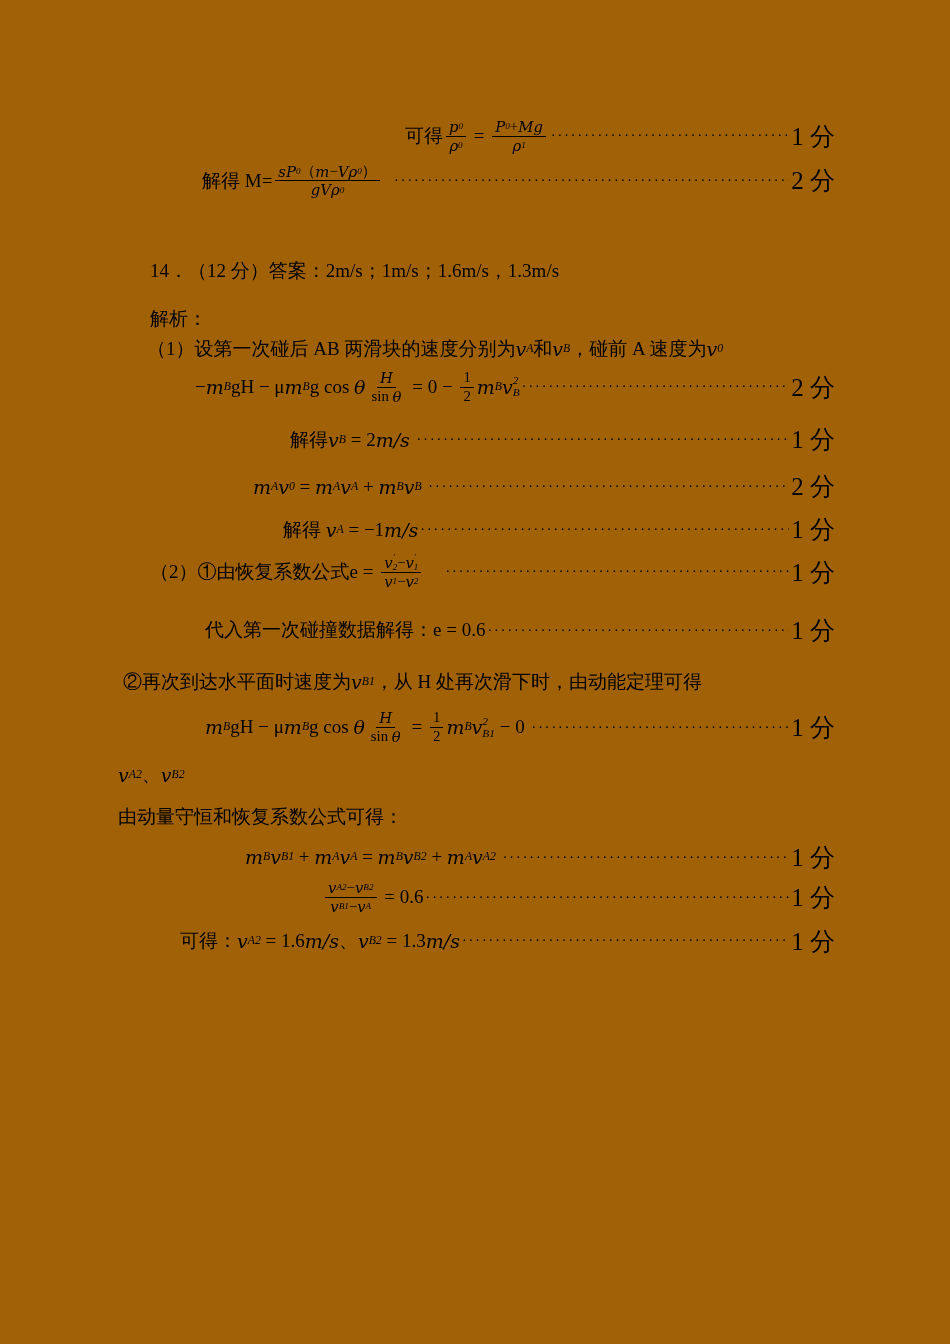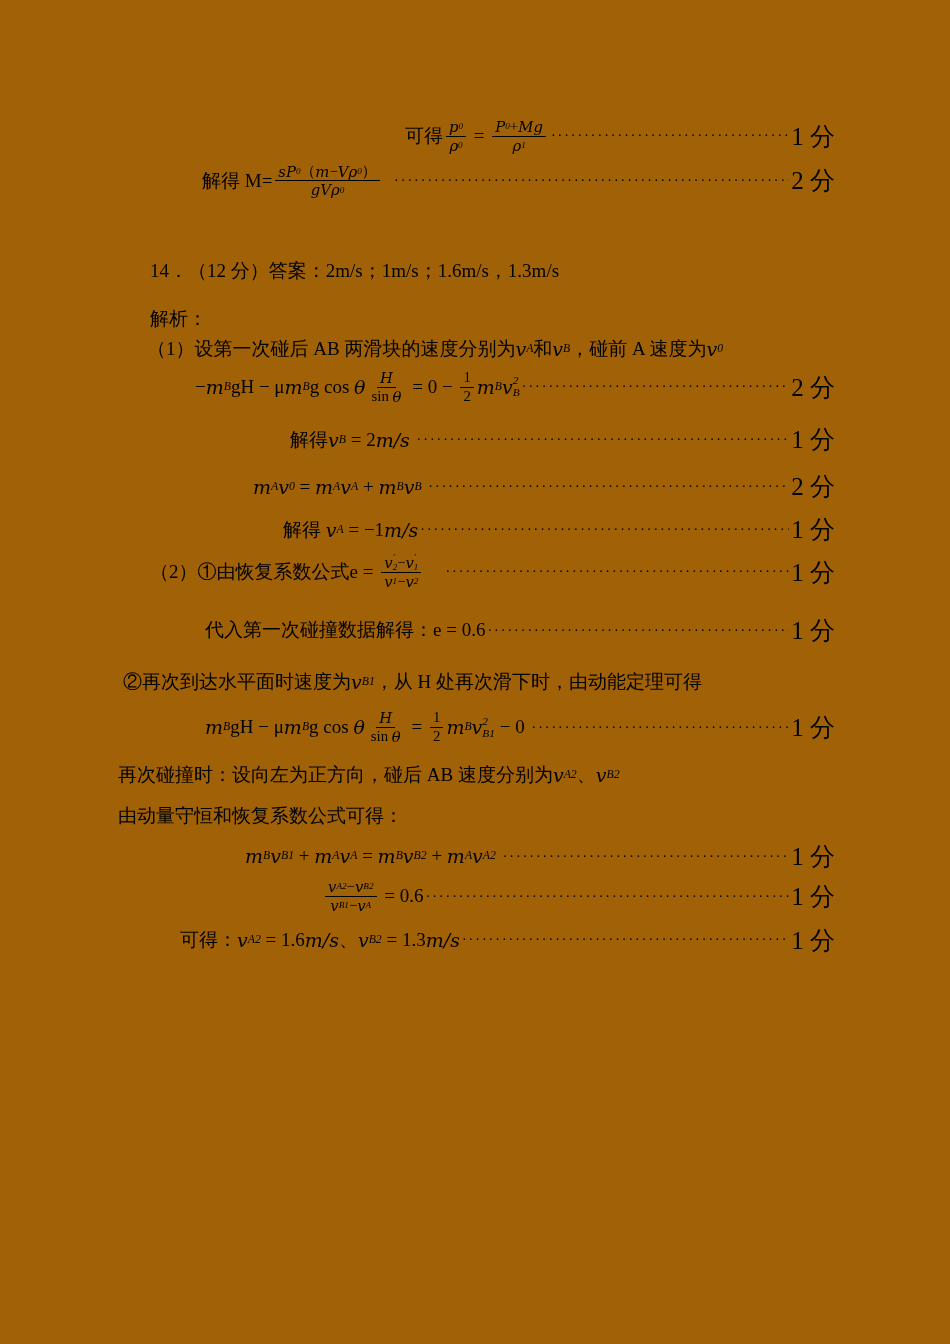--- a/index.html
+++ b/index.html
@@ -41,19 +41,19 @@
       <div class="line text" style="margin-top: 21px; margin-left: 35px;"><span class="fml"><span class="tx">解析：</span></span></div>
       <div class="line text" style="margin-top: 4px; margin-left: 32px;"><span class="fml"><span class="tx">（1）设第一次碰后 AB 两滑块的速度分别为</span><span class="it">v</span><span class="sb">A</span><span class="tx">和</span><span class="it">v</span><span class="sb">B</span><span class="tx">，碰前 A 速度为</span><span class="it">v</span><span class="sb">0</span></span></div>
       <div class="line dotted" style="margin-top: 6px; margin-left: 80px;"><span class="fml"><span class="tx">−</span><span class="it">m</span><span class="sb">B</span><span class="tx">gH − μ</span><span class="it">m</span><span class="sb">B</span><span class="tx">g cos </span><span class="it">θ</span><span class="frac"><span class="num"><span class="it">H</span></span><span class="den"><span class="tx">sin </span><span class="it">θ</span></span></span><span class="tx"> = 0 − </span><span class="frac"><span class="num"><span class="tx">1</span></span><span class="den"><span class="tx">2</span></span></span><span class="it">m</span><span class="sb">B</span><span class="it">v</span><span class="ss"><span class="u">2</span><span class="u">B</span></span></span><span class="dots">············································································································································································································································································································</span><span class="score">2 分</span></div>
       <div class="line dotted" style="margin-top: 17px; margin-left: 175px;"><span class="fml"><span class="tx">解得</span><span class="it">v</span><span class="sb">B</span><span class="tx"> = 2</span><span class="it">m/s</span><span class="tx"> </span></span><span class="dots">············································································································································································································································································································</span><span class="score">1 分</span></div>
       <div class="line dotted" style="margin-top: 12px; margin-left: 138px;"><span class="fml"><span class="it">m</span><span class="sb">A</span><span class="it">v</span><span class="sb">0</span><span class="tx"> = </span><span class="it">m</span><span class="sb">A</span><span class="it">v</span><span class="sb">A</span><span class="tx"> + </span><span class="it">m</span><span class="sb">B</span><span class="it">v</span><span class="sb">B</span><span class="tx"> </span></span><span class="dots">············································································································································································································································································································</span><span class="score"> 2 分</span></div>
       <div class="line dotted" style="margin-top: 8px; margin-left: 168px;"><span class="fml"><span class="tx">解得 </span><span class="it">v</span><span class="sb">A</span><span class="tx"> = −1</span><span class="it">m/s</span></span><span class="dots">············································································································································································································································································································</span><span class="score"> 1 分</span></div>
       <div class="line dotted" style="margin-top: 6px; margin-left: 35px;"><span class="fml"><span class="tx">（2）①由恢复系数公式e = </span><span class="frac"><span class="num"><span class="it">v</span><span class="ss"><span class="u">′</span><span class="u">2</span></span><span class="tx">−</span><span class="it">v</span><span class="ss"><span class="u">′</span><span class="u">1</span></span></span><span class="den"><span class="it">v</span><span class="sb">1</span><span class="tx">−</span><span class="it">v</span><span class="sb">2</span></span></span><span class="tx">    </span></span><span class="dots">············································································································································································································································································································</span><span class="score">1 分</span></div>
       <div class="line dotted" style="margin-top: 22px; margin-left: 90px;"><span class="fml"><span class="tx">代入第一次碰撞数据解得：e = 0.6</span></span><span class="dots">············································································································································································································································································································</span><span class="score">1 分</span></div>
       <div class="line text" style="margin-top: 21px; margin-left: 8px;"><span class="fml"><span class="tx">②再次到达水平面时速度为</span><span class="it">v</span><span class="sb">B1</span><span class="tx">，从 H 处再次滑下时，由动能定理可得</span></span></div>
       <div class="line dotted" style="margin-top: 14px; margin-left: 90px;"><span class="fml"><span class="it">m</span><span class="sb">B</span><span class="tx">gH − μ</span><span class="it">m</span><span class="sb">B</span><span class="tx">g cos </span><span class="it">θ</span><span class="frac"><span class="num"><span class="it">H</span></span><span class="den"><span class="tx">sin </span><span class="it">θ</span></span></span><span class="tx"> = </span><span class="frac"><span class="num"><span class="tx">1</span></span><span class="den"><span class="tx">2</span></span></span><span class="it">m</span><span class="sb">B</span><span class="it">v</span><span class="ss"><span class="u">2</span><span class="u">B1</span></span><span class="tx"> − 0 </span></span><span class="dots">············································································································································································································································································································</span><span class="score">1 分</span></div>
-      <div class="line text" style="margin-top: 16px; margin-left: 3px;"><span class="fml"><span class="tx">再次碰撞时：设向左为正方向，碰后 AB 速度分别为</span><span class="it">v</span><span class="sb">A2</span><span class="tx">、</span><span class="it">v</span><span class="sb">B2</span></span></div>
+      <div class="line text" style="margin-top: 16px; margin-left: 3px;"><span class="fml"><span class="it">v</span><span class="sb">A2</span><span class="tx">、</span><span class="it">v</span><span class="sb">B2</span></span></div>
       <div class="line text" style="margin-top: 14px; margin-left: 3px;"><span class="fml"><span class="tx">由动量守恒和恢复系数公式可得：</span></span></div>
       <div class="line dotted" style="margin-top: 10px; margin-left: 130px;"><span class="fml"><span class="it">m</span><span class="sb">B</span><span class="it">v</span><span class="sb">B1</span><span class="tx"> + </span><span class="it">m</span><span class="sb">A</span><span class="it">v</span><span class="sb">A</span><span class="tx"> = </span><span class="it">m</span><span class="sb">B</span><span class="it">v</span><span class="sb">B2</span><span class="tx"> + </span><span class="it">m</span><span class="sb">A</span><span class="it">v</span><span class="sb">A2</span><span class="tx"> </span></span><span class="dots">············································································································································································································································································································</span><span class="score">1 分</span></div>
       <div class="line dotted" style="margin-top: 4px; margin-left: 207px;"><span class="fml"><span class="frac"><span class="num"><span class="it">v</span><span class="sb">A2</span><span class="tx">−</span><span class="it">v</span><span class="sb">B2</span></span><span class="den"><span class="it">v</span><span class="sb">B1</span><span class="tx">−</span><span class="it">v</span><span class="sb">A</span></span></span><span class="tx"> = 0.6</span></span><span class="dots">············································································································································································································································································································</span><span class="score">1 分</span></div>
       <div class="line dotted" style="margin-top: 8px; margin-left: 65px;"><span class="fml"><span class="tx">可得：</span><span class="it">v</span><span class="sb">A2</span><span class="tx"> = 1.6</span><span class="it">m/s</span><span class="tx">、</span><span class="it">v</span><span class="sb">B2</span><span class="tx"> = 1.3</span><span class="it">m/s</span></span><span class="dots">············································································································································································································································································································</span><span class="score">1 分</span></div>
     </div>
 </div>
 
 </body></html>

